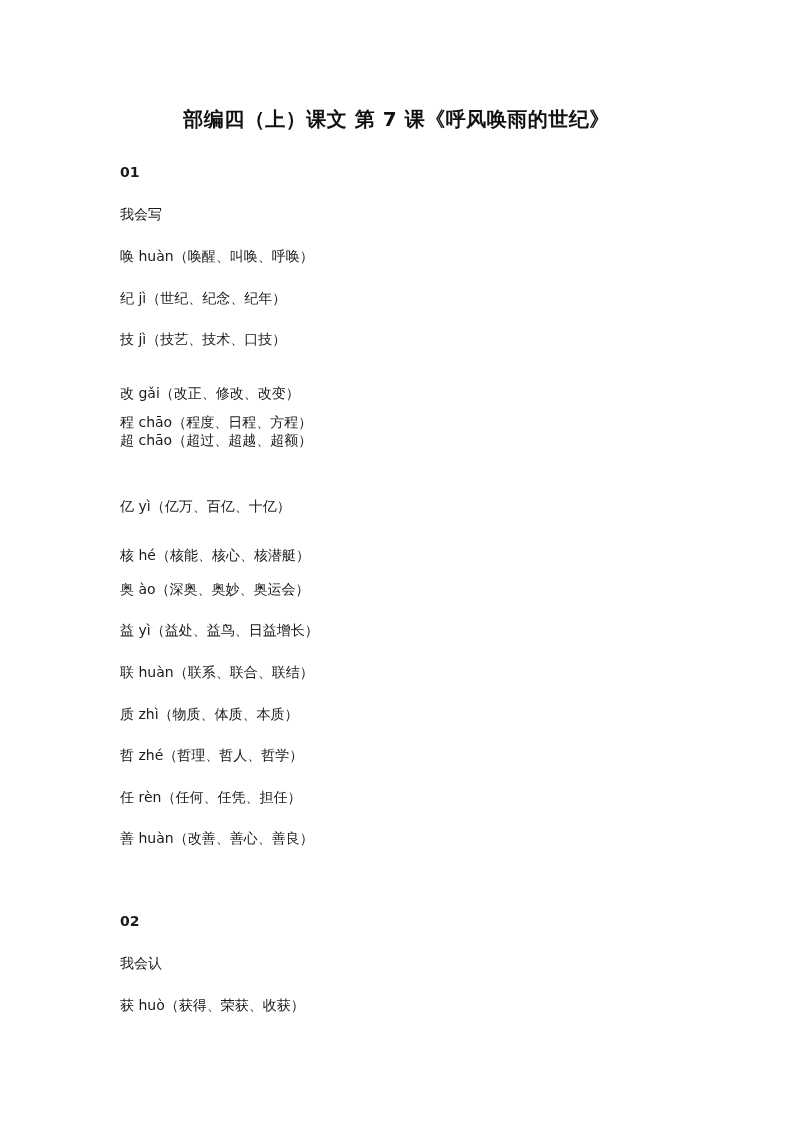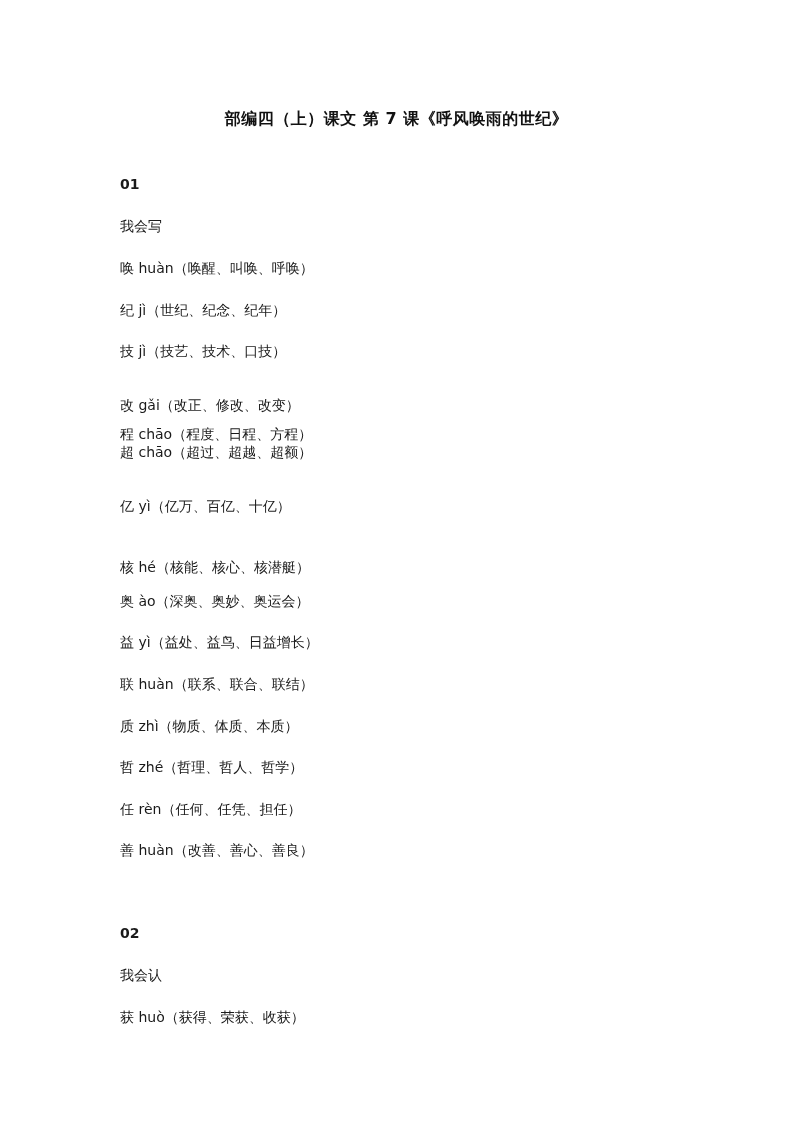--- a/index.html
+++ b/index.html
@@ -1,38 +1,38 @@
 <!DOCTYPE html>
 <html><head>
   <meta charset="utf-8">
   <style>
     html, body { margin: 0; padding: 0; background: #ffffff; }
     body { width: 793px; height: 1122px; position: relative; overflow: hidden;
       font-family: "DejaVu Sans", "Liberation Sans", sans-serif; color: #1a1a1a; }
     .title { position: absolute; left: 0; width: 793px; top: 105px; text-align: center;
-      font-size: 16px; font-weight: bold; letter-spacing: 0.5px; color: #111; line-height: 28px; }
-    .line { position: absolute; left: 120px; font-size: 14px; line-height: 20px; white-space: nowrap; color: #1a1a1a; margin-top: 12px; }
+      font-size: 20px; font-weight: bold; letter-spacing: 0.5px; color: #111; line-height: 28px; }
+    .line { position: absolute; left: 120px; font-size: 14px; line-height: 20px; white-space: nowrap; color: #1a1a1a; }
     .sec-num { font-weight: bold; font-size: 14px; }
   </style>
 </head>
 <body>
 
 <div>
   <div class="title">部编四（上）课文 第 7 课《呼风唤雨的世纪》</div>
 
   <div class="line sec-num" style="top:162px">01</div>
   <div class="line" style="top:204px">我会写</div>
 
   <div class="line" style="top:246px">唤 huàn（唤醒、叫唤、呼唤）</div>
   <div class="line" style="top:288px">纪 jì（世纪、纪念、纪年）</div>
   <div class="line" style="top:329px">技 jì（技艺、技术、口技）</div>
   <div class="line" style="top:383px">改 gǎi（改正、修改、改变）</div>
   <div class="line" style="top:412px">程 chāo（程度、日程、方程）</div>
   <div class="line" style="top:430px">超 chāo（超过、超越、超额）</div>
-  <div class="line" style="top:484px">亿 yì（亿万、百亿、十亿）</div>
+  <div class="line" style="top:496px">亿 yì（亿万、百亿、十亿）</div>
   <div class="line" style="top:545px">核 hé（核能、核心、核潜艇）</div>
   <div class="line" style="top:579px">奥 ào（深奥、奥妙、奥运会）</div>
   <div class="line" style="top:620px">益 yì（益处、益鸟、日益增长）</div>
   <div class="line" style="top:662px">联 huàn（联系、联合、联结）</div>
   <div class="line" style="top:704px">质 zhì（物质、体质、本质）</div>
   <div class="line" style="top:745px">哲 zhé（哲理、哲人、哲学）</div>
   <div class="line" style="top:787px">任 rèn（任何、任凭、担任）</div>
   <div class="line" style="top:828px">善 huàn（改善、善心、善良）</div>
 
   <div class="line sec-num" style="top:911px">02</div>

